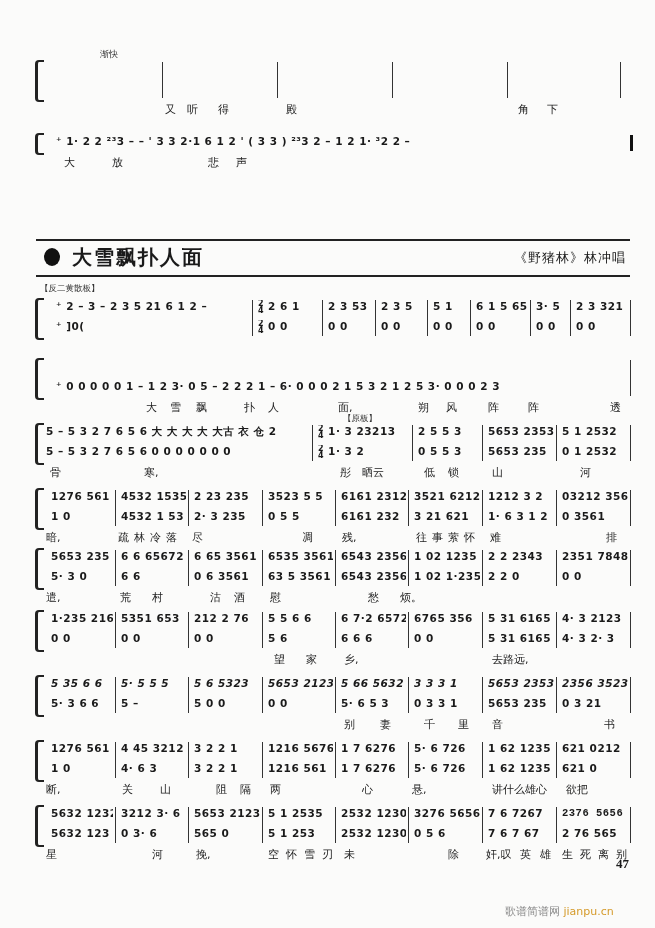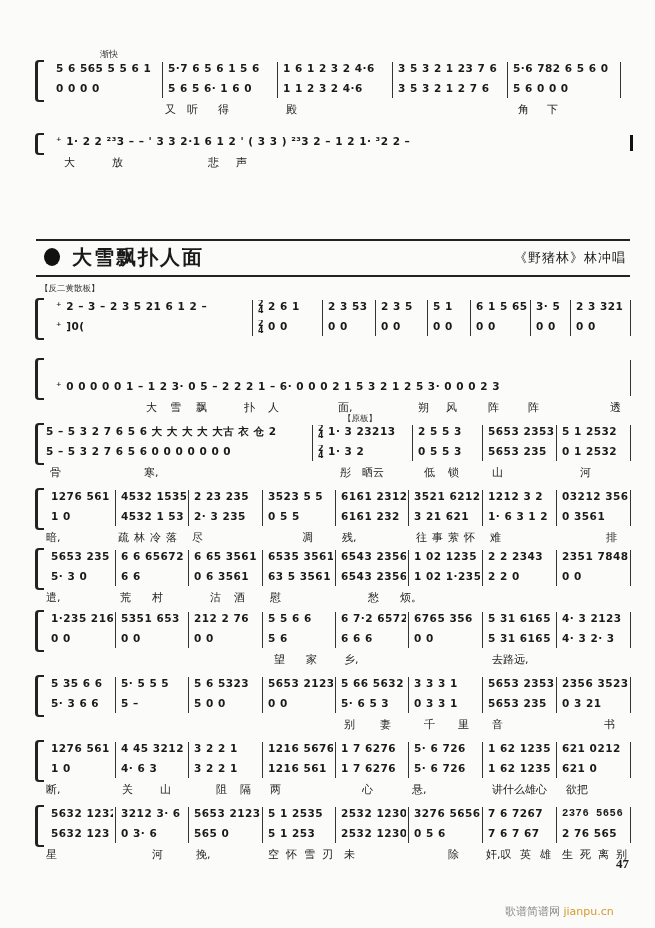--- a/index.html
+++ b/index.html
@@ -65,34 +65,20 @@
 
 <div id="score">
     <div class="system" style="top: 62px; height: 58px;">
       <div class="brace" style="top: -2px; height: 38px;"></div>
       <span class="tempo-mark" style="left: 100px; top: -14px;">渐快</span>
       <div class="barline" style="left: 162px; top: 0px; height: 36px;"></div>
       <div class="barline" style="left: 277px; top: 0px; height: 36px;"></div>
       <div class="barline" style="left: 392px; top: 0px; height: 36px;"></div>
       <div class="barline" style="left: 507px; top: 0px; height: 36px;"></div>
       <div class="barline" style="left: 620px; top: 0px; height: 36px;"></div>
-      <div class="staff-row" style="top: 0px; left: 0px; right: 0px;">
-        <div class="measure" style="left: 52px; width: 108px;"><span>5 6 565 5 5 6 1</span></div>
-        <div class="measure" style="left: 164px; width: 111px;"><span>5·7 6 5 6 1 5 6</span></div>
-        <div class="measure" style="left: 279px; width: 111px;"><span>1 6 1 2 3 2 4·6</span></div>
-        <div class="measure" style="left: 394px; width: 111px;"><span>3 5 3 2 1 23 7 6</span></div>
-        <div class="measure" style="left: 509px; width: 109px;"><span>5·6 782 6 5 6 0</span></div>
-      </div>
-      <div class="staff-row" style="top: 20px; left: 0px; right: 0px;">
-        <div class="measure" style="left: 52px; width: 108px;"><span>0 0 0 0</span></div>
-        <div class="measure" style="left: 164px; width: 111px;"><span>5 6 5 6· 1 6 0</span></div>
-        <div class="measure" style="left: 279px; width: 111px;"><span>1 1 2 3 2 4·6</span></div>
-        <div class="measure" style="left: 394px; width: 111px;"><span>3 5 3 2 1 2 7 6</span></div>
-        <div class="measure" style="left: 509px; width: 109px;"><span>5 6 0 0 0</span></div>
-      </div>
       <div class="lyrics" style="top: 40px; left: 0px; right: 0px;">
         <span class="lyric" style="left: 165px;">又</span>
         <span class="lyric" style="left: 187px;">听</span>
         <span class="lyric" style="left: 218px;">得</span>
         <span class="lyric" style="left: 286px;">殿</span>
         <span class="lyric" style="left: 518px;">角</span>
         <span class="lyric" style="left: 547px;">下</span>
       </div>
     </div>
     <div class="system" style="top: 135px; height: 38px;">
@@ -321,21 +307,21 @@
     <div class="system" style="top: 677px; height: 58px;">
       <div class="brace" style="top: -2px; height: 38px;"></div>
       <div class="barline" style="left: 115px; top: 0px; height: 36px;"></div>
       <div class="barline" style="left: 188px; top: 0px; height: 36px;"></div>
       <div class="barline" style="left: 262px; top: 0px; height: 36px;"></div>
       <div class="barline" style="left: 335px; top: 0px; height: 36px;"></div>
       <div class="barline" style="left: 408px; top: 0px; height: 36px;"></div>
       <div class="barline" style="left: 482px; top: 0px; height: 36px;"></div>
       <div class="barline" style="left: 556px; top: 0px; height: 36px;"></div>
       <div class="barline" style="left: 630px; top: 0px; height: 36px;"></div>
-      <div class="staff-row" style="top: 0px; left: 0px; right: 4px;">
+      <div class="staff-row" style="top: 0px; left: 0px; right: 4px; font-style: italic;">
         <div class="measure" style="left: 47px; width: 66px;"><span>5 35 6 6</span></div>
         <div class="measure" style="left: 117px; width: 69px;"><span>5· 5 5 5</span></div>
         <div class="measure" style="left: 190px; width: 70px;"><span>5 6 5323</span></div>
         <div class="measure" style="left: 264px; width: 69px;"><span>5653 2123</span></div>
         <div class="measure" style="left: 337px; width: 69px;"><span>5 66 5632</span></div>
         <div class="measure" style="left: 410px; width: 70px;"><span>3 3 3 1</span></div>
         <div class="measure" style="left: 484px; width: 70px;"><span>5653 2353</span></div>
         <div class="measure" style="left: 558px; width: 70px;"><span>2356 3523</span></div>
       </div>
       <div class="staff-row" style="top: 20px; left: 0px; right: 0px;">

